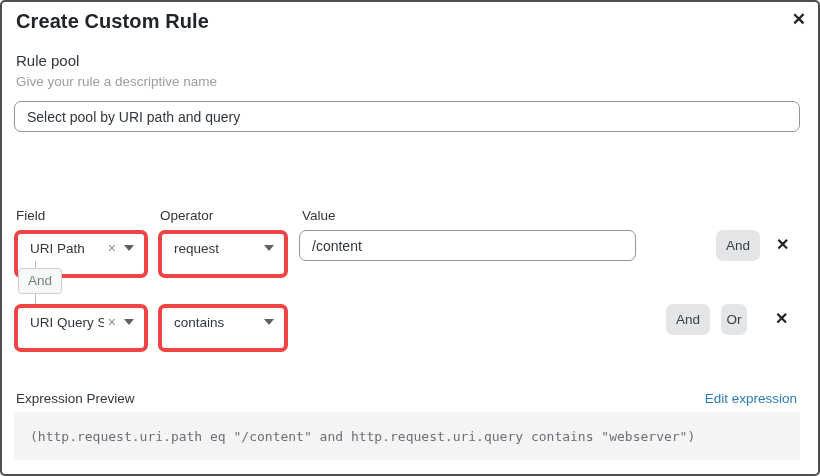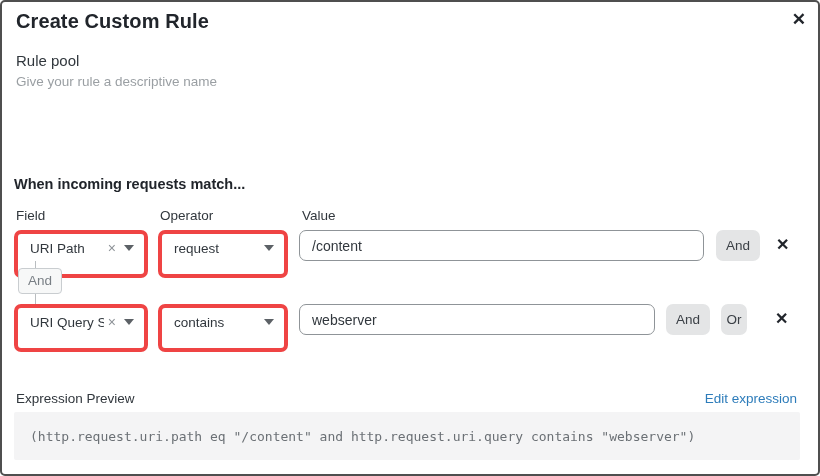--- a/index.html
+++ b/index.html
@@ -60,21 +60,21 @@
     width:0; height:0;
     border-left:5px solid transparent;
     border-right:5px solid transparent;
     border-top:6px solid #5c6166;
   }
 
   .row1 { top:228px; }
   .row2 { top:302px; }
   .sel-field { left:12px; width:134px; }
   .sel-operator { left:156px; width:130px; }
-  .val1 { left:297px; width:405px; }
+  .val1 { left:297px; width:337px; }
   .val2 { left:297px; width:356px; }
 
   .conj-btn {
     box-sizing:border-box;
     height:31px;
     border:none; border-radius:7px;
     background:#e4e5e6;
     color:#3c4147;
     font-family:"Liberation Sans", sans-serif;
     font-size:13.5px;
@@ -128,22 +128,22 @@
 </head>
 <body>
 
 <div class="modal">
 
   <div class="abs title">Create Custom Rule</div>
   <div class="abs close-btn">✕</div>
 
   <div class="abs rule-label">Rule pool</div>
   <div class="abs rule-helper">Give your rule a descriptive name</div>
+  <div class="abs text-input rule-input">Select pool by URI path and query</div>
 
-  <div class="abs match-heading">When incoming requests match...</div>
 
   <div class="abs col-label col-field">Field</div>
   <div class="abs col-label col-operator">Operator</div>
   <div class="abs col-label col-value">Value</div>
 
   <div class="abs select-box row1 sel-field">
     <span class="lbl">URI Path</span>
     <span class="clear-x">×</span>
     <span class="caret"></span>
   </div>
@@ -161,21 +161,20 @@
 
   <div class="abs select-box row2 sel-field">
     <span class="lbl">URI Query St...</span>
     <span class="clear-x">×</span>
     <span class="caret"></span>
   </div>
   <div class="abs select-box row2 sel-operator">
     <span class="lbl">contains</span>
     <span class="caret"></span>
   </div>
-  <div class="abs text-input row2 val2">webserver</div>
   <button class="abs conj-btn row2 and2">And</button>
   <button class="abs conj-btn row2 or2">Or</button>
   <div class="abs del-x del2">✕</div>
 
   <div class="abs expr-label">Expression Preview</div>
   <div class="abs edit-link">Edit expression</div>
   <div class="abs code-block">
     <span class="code-text">(http.request.uri.path eq "/content" and http.request.uri.query contains "webserver")</span>
   </div>
 

